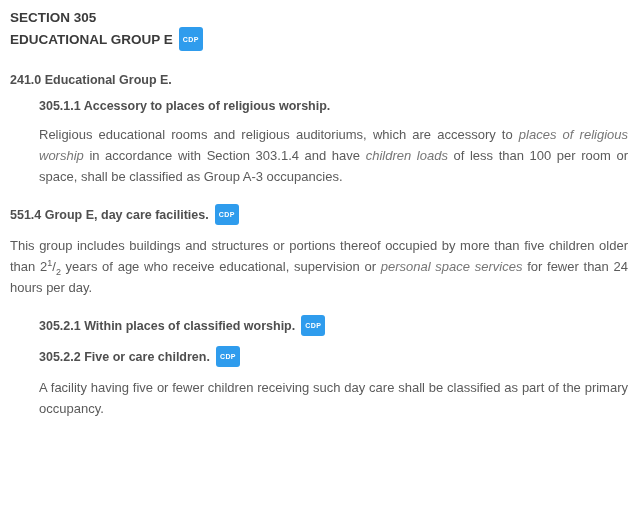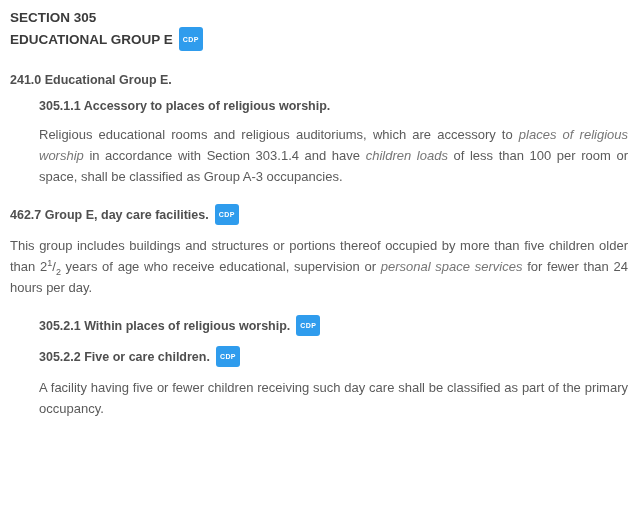--- a/index.html
+++ b/index.html
@@ -83,26 +83,26 @@
   <div class="code-section">
     <div class="heading"><span class="heading-text">241.0 Educational Group E.</span></div>
   </div>
 
   <div class="code-section indented">
     <div class="heading"><span class="heading-text">305.1.1 Accessory to places of religious worship.</span></div>
     <p class="para">Religious educational rooms and religious auditoriums, which are accessory to <em class="term">places of religious worship</em> in accordance with Section 303.1.4 and have <em class="term">children loads</em> of less than 100 per room or space, shall be classified as Group A-3 occupancies.</p>
   </div>
 
   <div class="code-section">
-    <div class="heading"><span class="heading-text">462.7 Group E, day care facilities.</span><span class="badge cdp">CDP</span></div>
+    <div class="heading"><span class="heading-text">551.4 Group E, day care facilities.</span><span class="badge cdp">CDP</span></div>
     <p class="para">This group includes buildings and structures or portions thereof occupied by more than five children older than 2<sup>1</sup>/<sub>2</sub> years of age who receive educational, supervision or <em class="term">personal space services</em> for fewer than 24 hours per day.</p>
   </div>
 
   <div class="code-section indented">
-    <div class="heading"><span class="heading-text">305.2.1 Within places of religious worship.</span><span class="badge cdp">CDP</span></div>
+    <div class="heading"><span class="heading-text">305.2.1 Within places of classified worship.</span><span class="badge cdp">CDP</span></div>
   </div>
 
   <div class="code-section indented">
     <div class="heading"><span class="heading-text">305.2.2 Five or care children.</span><span class="badge cdp">CDP</span></div>
     <p class="para">A facility having five or fewer children receiving such day care shall be classified as part of the primary occupancy.</p>
   </div>
 
 </div>
 </div>
 

